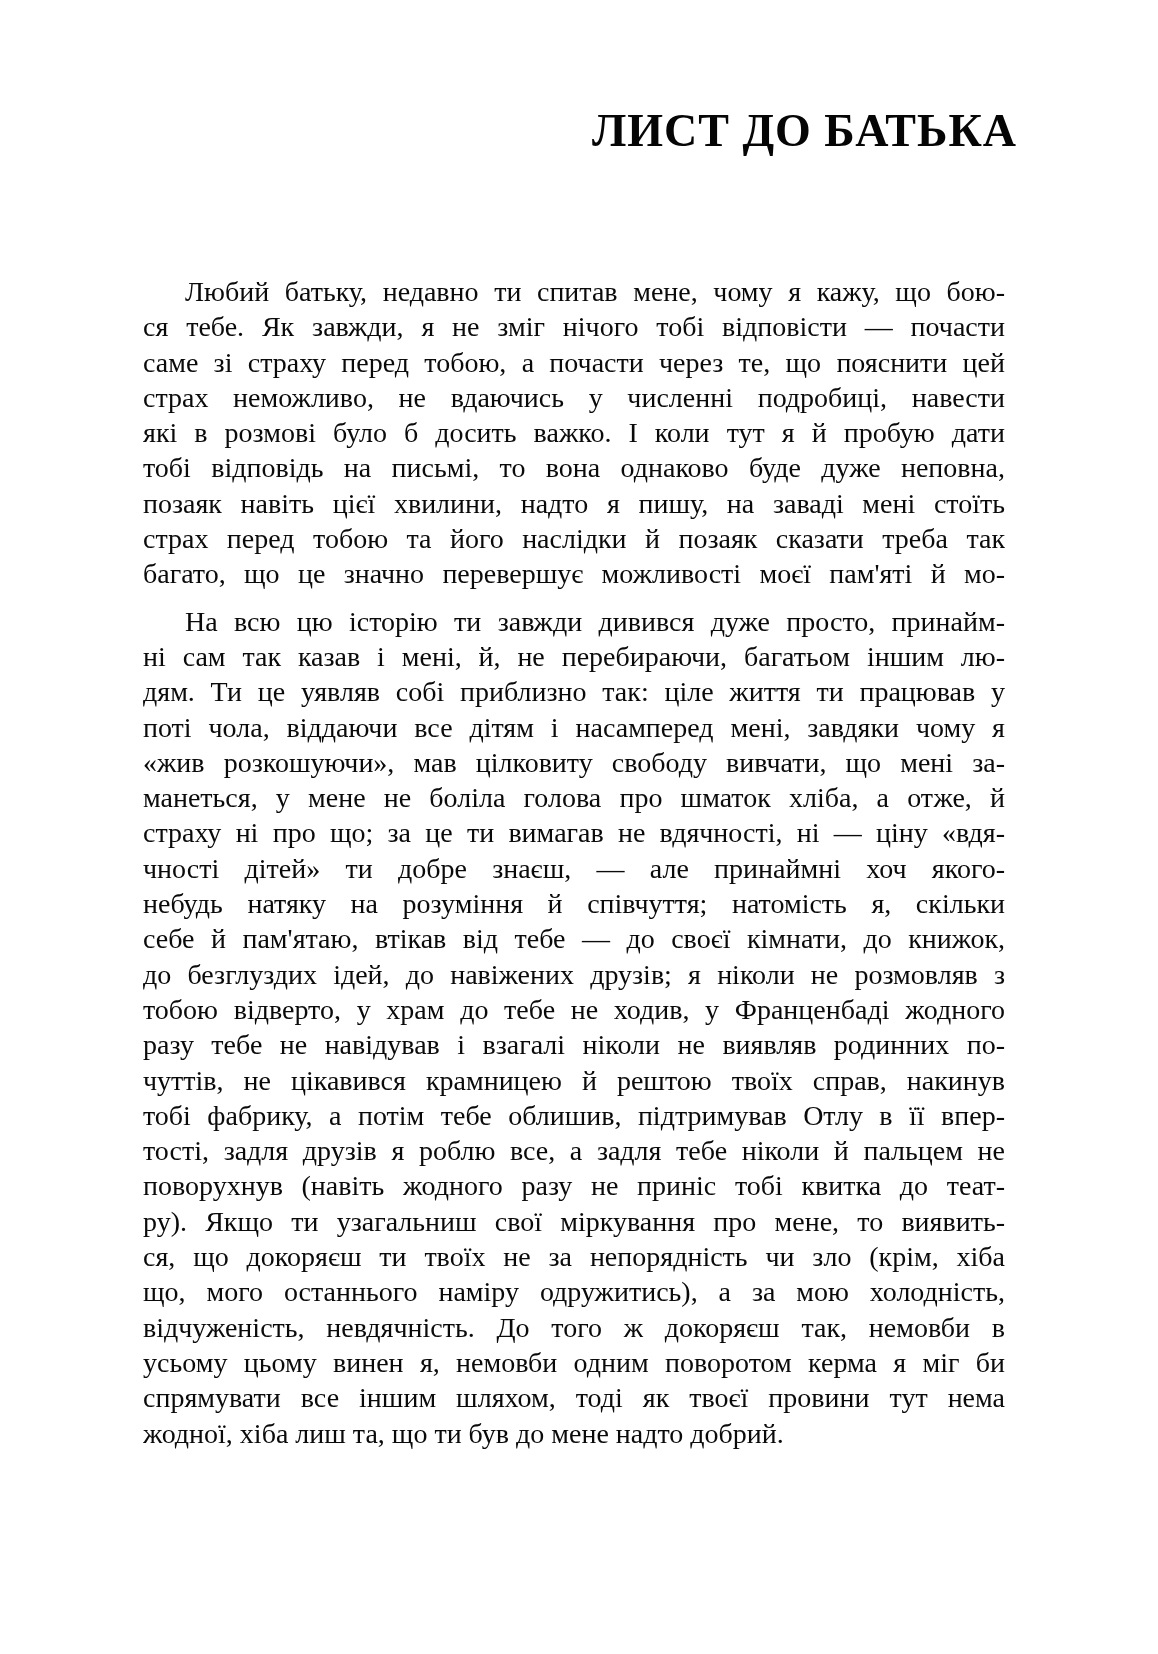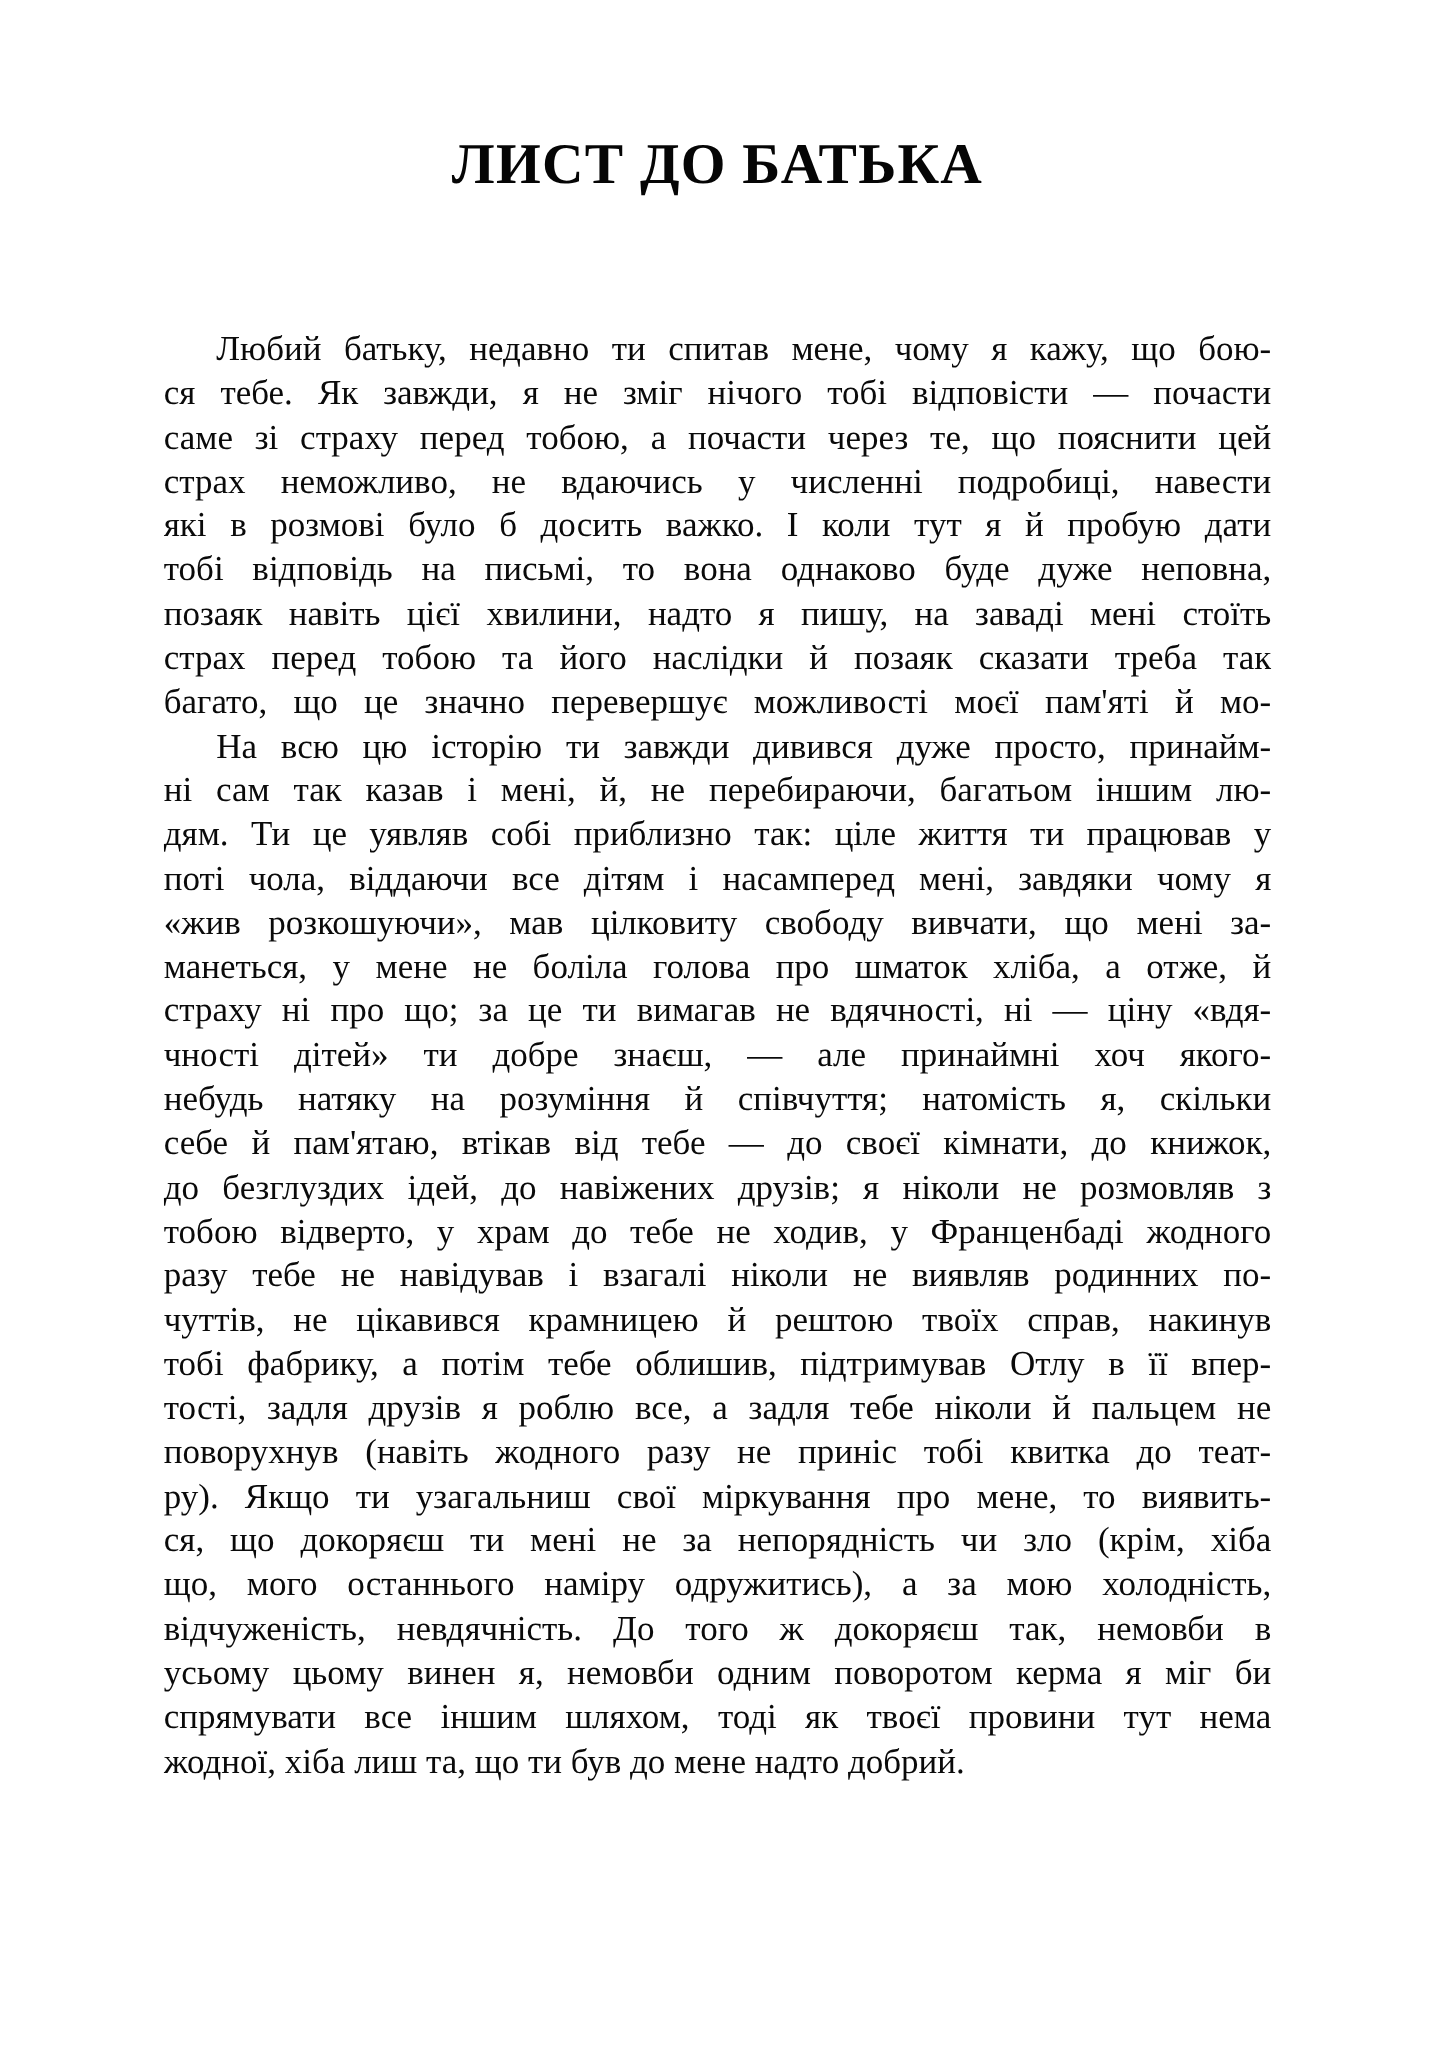--- a/index.html
+++ b/index.html
@@ -15,37 +15,37 @@
     color: #0a0a0a;
     font-family: "Liberation Serif", "DejaVu Serif", serif;
     overflow: hidden;
   }
   .title {
     position: absolute;
     top: 106px;
     left: 131px;
     width: 886px;
     margin: 0;
-    text-align: center;
+    text-align: right;
     font-size: 46px;
     font-weight: bold;
     letter-spacing: 1px;
     line-height: 1.1;
     color: #050505;
   }
   .text-block {
     position: absolute;
     top: 262px;
     left: 131px;
     width: 886px;
     font-size: 28px;
     color: #0a0a0a;
   }
   .paragraph {
-    margin: 0;
+    margin: 12px;
     padding: 0;
   }
   .line {
     line-height: 35.3px;
     height: 35.3px;
     text-align: justify;
     text-align-last: justify;
     white-space: nowrap; 
     white-space: normal;
     overflow: hidden;
@@ -86,21 +86,21 @@
         <div class="line">небудь натяку на розуміння й співчуття; натомість я, скільки</div>
         <div class="line">себе й пам'ятаю, втікав від тебе — до своєї кімнати, до книжок,</div>
         <div class="line">до безглуздих ідей, до навіжених друзів; я ніколи не розмовляв з</div>
         <div class="line">тобою відверто, у храм до тебе не ходив, у Франценбаді жодного</div>
         <div class="line">разу тебе не навідував і взагалі ніколи не виявляв родинних по-</div>
         <div class="line">чуттів, не цікавився крамницею й рештою твоїх справ, накинув</div>
         <div class="line">тобі фабрику, а потім тебе облишив, підтримував Отлу в її впер-</div>
         <div class="line">тості, задля друзів я роблю все, а задля тебе ніколи й пальцем не</div>
         <div class="line">поворухнув (навіть жодного разу не приніс тобі квитка до теат-</div>
         <div class="line">ру). Якщо ти узагальниш свої міркування про мене, то виявить-</div>
-        <div class="line">ся, що докоряєш ти мені не за непорядність чи зло (крім, хіба</div>
+        <div class="line">ся, що докоряєш ти твоїх не за непорядність чи зло (крім, хіба</div>
         <div class="line">що, мого останнього наміру одружитись), а за мою холодність,</div>
         <div class="line">відчуженість, невдячність. До того ж докоряєш так, немовби в</div>
         <div class="line">усьому цьому винен я, немовби одним поворотом керма я міг би</div>
         <div class="line">спрямувати все іншим шляхом, тоді як твоєї провини тут нема</div>
         <div class="line last">жодної, хіба лиш та, що ти був до мене надто добрий.</div>
       </div>
     </div>
 </div>
 
 </body></html>

